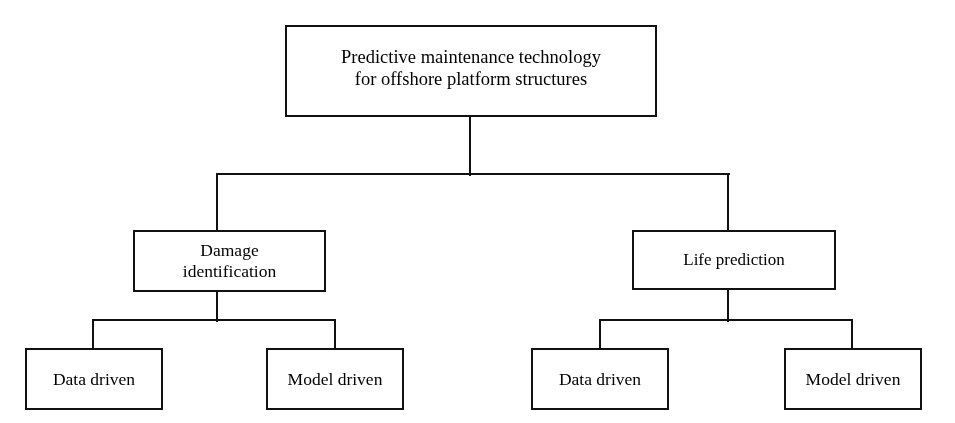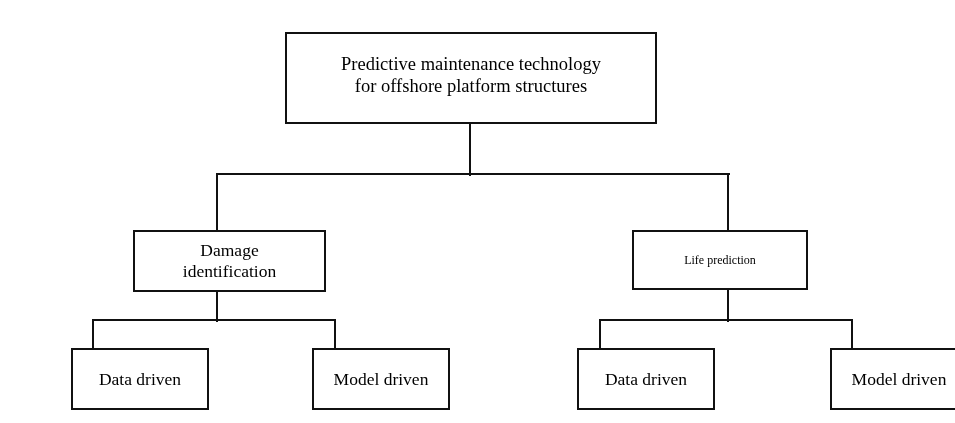--- a/index.html
+++ b/index.html
@@ -34,50 +34,49 @@
   }
   .node .label {
     display: block;
     white-space: pre-line;
     padding: 0 6px;
   }
 
   
   #node-root {
     left: 285px;
-    top: 32px;
+    top: 25px;
     width: 372px;
     height: 92px;
     font-size: 18.5px;
   }
   #node-root .label { margin-top: -4px; }
 
   
   #node-damage {
     left: 133px;
     top: 230px;
     width: 193px;
     height: 62px;
     font-size: 17.5px;
   }
   #node-life {
     left: 632px;
     top: 230px;
-    width: 176px;
+    width: 204px;
     height: 60px;
-    font-size: 12px;
+    font-size: 17px;
   }
 
   
   .leaf {
     top: 348px;
     width: 138px;
     height: 62px;
     font-size: 17.5px;
-    margin-left: 46px;
   }
   #node-damage-data  { left: 25px;  }
   #node-damage-model { left: 266px; }
   #node-life-data    { left: 531px; }
   #node-life-model   { left: 784px; }
 
   
   .conn {
     position: absolute;
     background: #111111;

